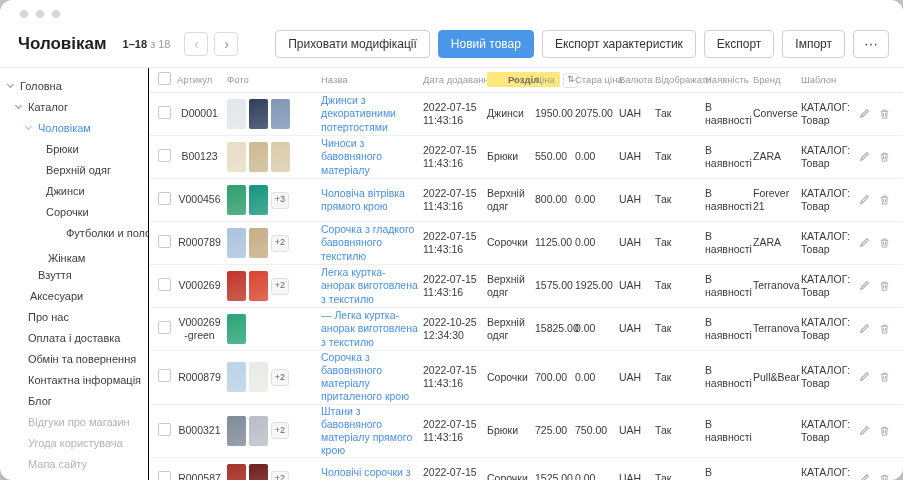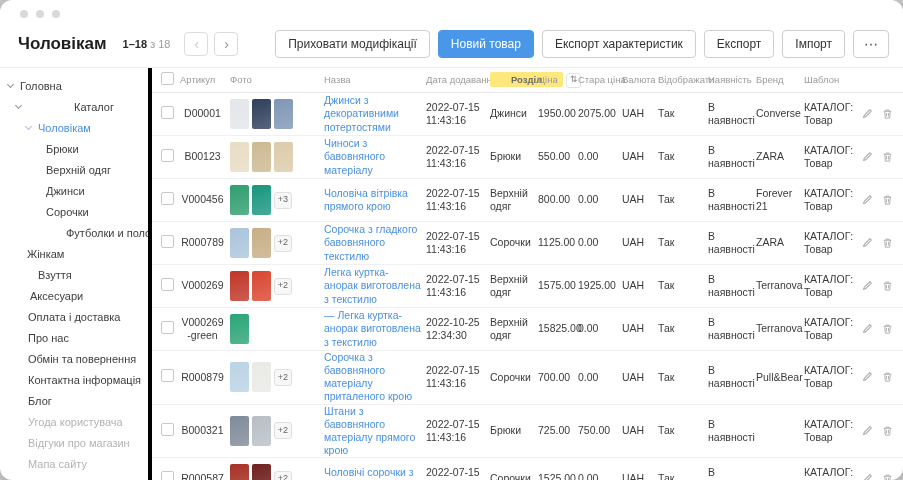--- a/index.html
+++ b/index.html
@@ -34,21 +34,21 @@
   
   .sidebar { width: 148px; flex: none; padding-top: 7px; font-size: 11px; color: #3d3d3d; overflow: hidden; }
   .side-item { display: flex; align-items: center; height: 21px; cursor: pointer; white-space: nowrap; }
   .side-item.selected { color: #4a90e2; }
   .side-item.muted { color: #b3b3b3; }
   .chev { width: 5px; height: 5px; border-right: 1.2px solid currentColor; border-bottom: 1.2px solid currentColor;
           transform: rotate(45deg); margin: -3px 7px 0 0; flex: none; opacity: .55; }
   .chev.hidden { visibility: hidden; }
 
   
-  .main { flex: 1; border-left: 4px solid #000000; overflow: hidden; }
+  .main { flex: 1; border-left: 1px solid #000000; overflow: hidden; }
   .thead, .trow { display: grid;
       grid-template-columns: 28px 50px 94px 102px 64px 48px 40px 44px 36px 50px 48px 48px 58px 1fr;
       align-items: center; }
   .thead { height: 25px; font-size: 9.5px; color: #9b9b9b; border-bottom: 1px solid #e8e8e8; }
   .thead .cell { white-space: nowrap; }
   .trow { min-height: 43px; border-bottom: 1px solid #f0f0f0; font-size: 10.5px; color: #3a3a3a; }
   .cell { padding-right: 5px; line-height: 1.25; }
   .cb { width: 13px; height: 13px; border: 1px solid #c9c9c9; border-radius: 2px; background: #fff;
         display: inline-block; margin-left: 9px; cursor: pointer; }
   .sku { overflow-wrap: anywhere; text-align: center; }
@@ -95,21 +95,21 @@
       <span class="btn more">⋯</span>
     </span>
   </div>
 
   <div class="content">
     <div class="sidebar">
         <div class="side-item" style="padding-left: 8px;">
           <span class="chev"></span>
           <span>Головна</span>
         </div>
-        <div class="side-item" style="padding-left: 16px; gap: 46px;">
+        <div class="side-item" style="padding-left: 16px;">
           <span class="chev"></span>
           <span>Каталог</span>
         </div>
         <div class="side-item selected" style="padding-left: 26px;">
           <span class="chev"></span>
           <span>Чоловікам</span>
         </div>
         <div class="side-item" style="padding-left: 46px;">
           <span>Брюки</span>
         </div>
@@ -118,59 +118,59 @@
         </div>
         <div class="side-item" style="padding-left: 46px;">
           <span>Джинси</span>
         </div>
         <div class="side-item" style="padding-left: 46px;">
           <span>Сорочки</span>
         </div>
         <div class="side-item" style="padding-left: 66px;">
           <span>Футболки и поло</span>
         </div>
-        <div class="side-item" style="padding-left: 15px;">
+        <div class="side-item" style="padding-left: 36px; align-items: flex-end;">
           <span class="chev hidden"></span>
           <span>Жінкам</span>
         </div>
         <div class="side-item" style="padding-left: 26px;">
           <span class="chev hidden"></span>
           <span>Взуття</span>
         </div>
         <div class="side-item" style="padding-left: 18px;">
           <span class="chev hidden"></span>
           <span>Аксесуари</span>
         </div>
         <div class="side-item" style="padding-left: 16px;">
           <span class="chev hidden"></span>
+          <span>Про нас</span>
+        </div>
+        <div class="side-item" style="padding-left: 16px;">
+          <span class="chev hidden"></span>
           <span>Оплата і доставка</span>
         </div>
         <div class="side-item" style="padding-left: 16px;">
           <span class="chev hidden"></span>
-          <span>Про нас</span>
-        </div>
-        <div class="side-item" style="padding-left: 16px;">
-          <span class="chev hidden"></span>
           <span>Обмін та повернення</span>
         </div>
         <div class="side-item" style="padding-left: 16px;">
           <span class="chev hidden"></span>
           <span>Контактна інформація</span>
         </div>
         <div class="side-item" style="padding-left: 16px;">
           <span class="chev hidden"></span>
           <span>Блог</span>
         </div>
         <div class="side-item muted" style="padding-left: 16px;">
           <span class="chev hidden"></span>
+          <span>Відгуки про магазин</span>
+        </div>
+        <div class="side-item muted" style="padding-left: 16px;">
+          <span class="chev hidden"></span>
           <span>Угода користувача</span>
-        </div>
-        <div class="side-item muted" style="padding-left: 16px;">
-          <span class="chev hidden"></span>
-          <span>Відгуки про магазин</span>
         </div>
         <div class="side-item muted" style="padding-left: 16px;">
           <span class="chev hidden"></span>
           <span>Мапа сайту</span>
         </div>
       </div>
     <div class="main">
       <div class="thead">
           <div class="cell"><span class="cb"></span></div>
           <div class="cell">Артикул</div>

